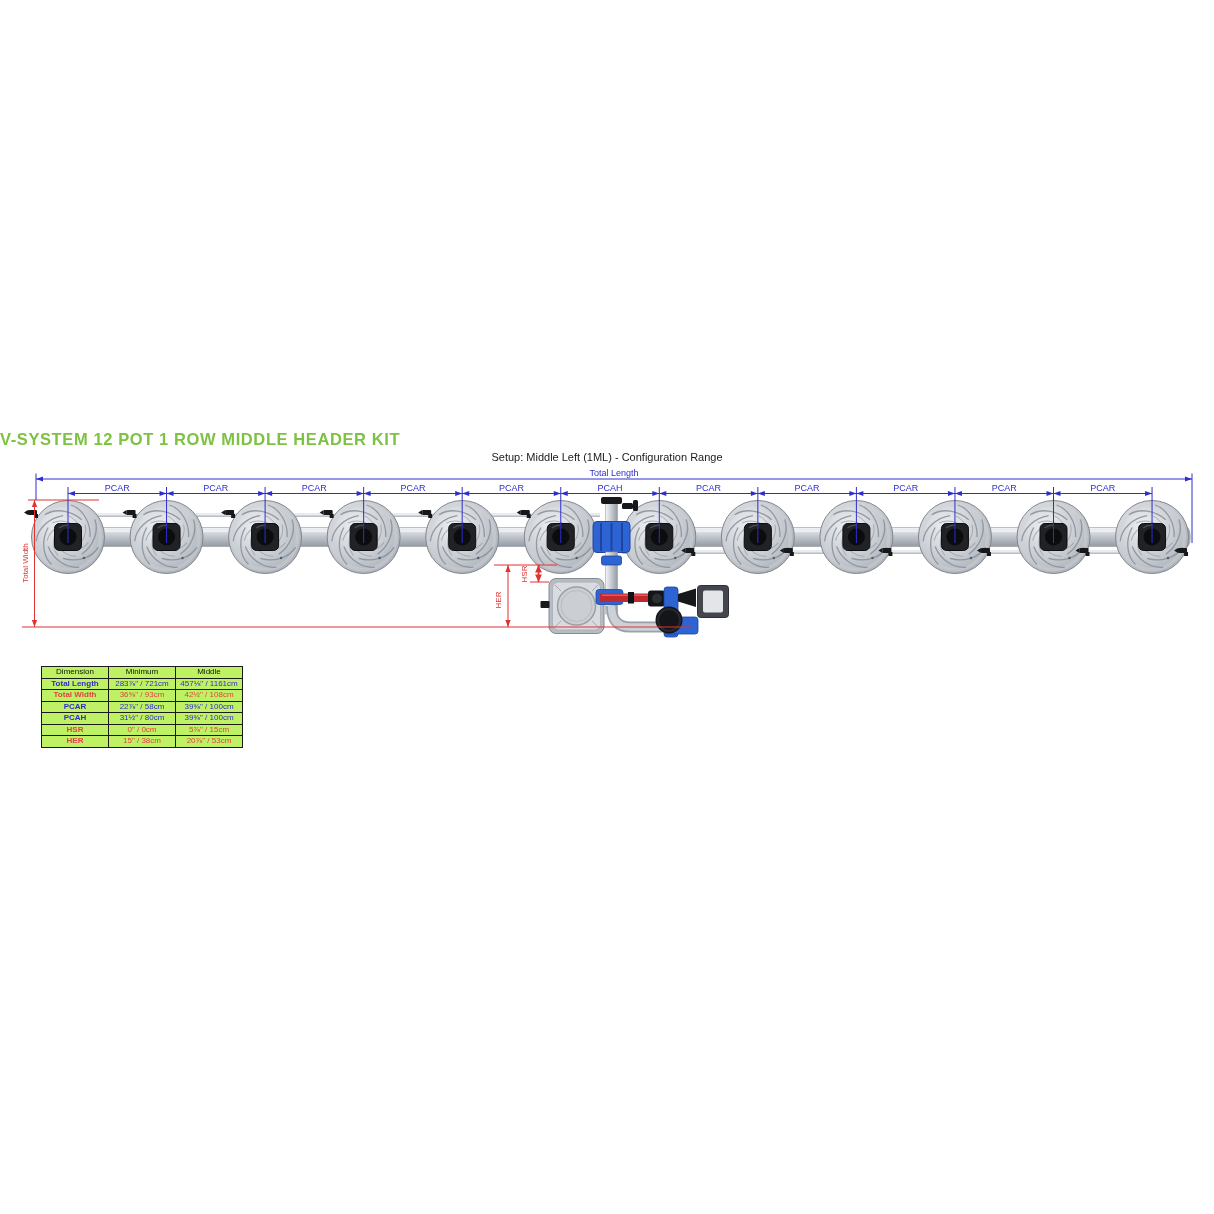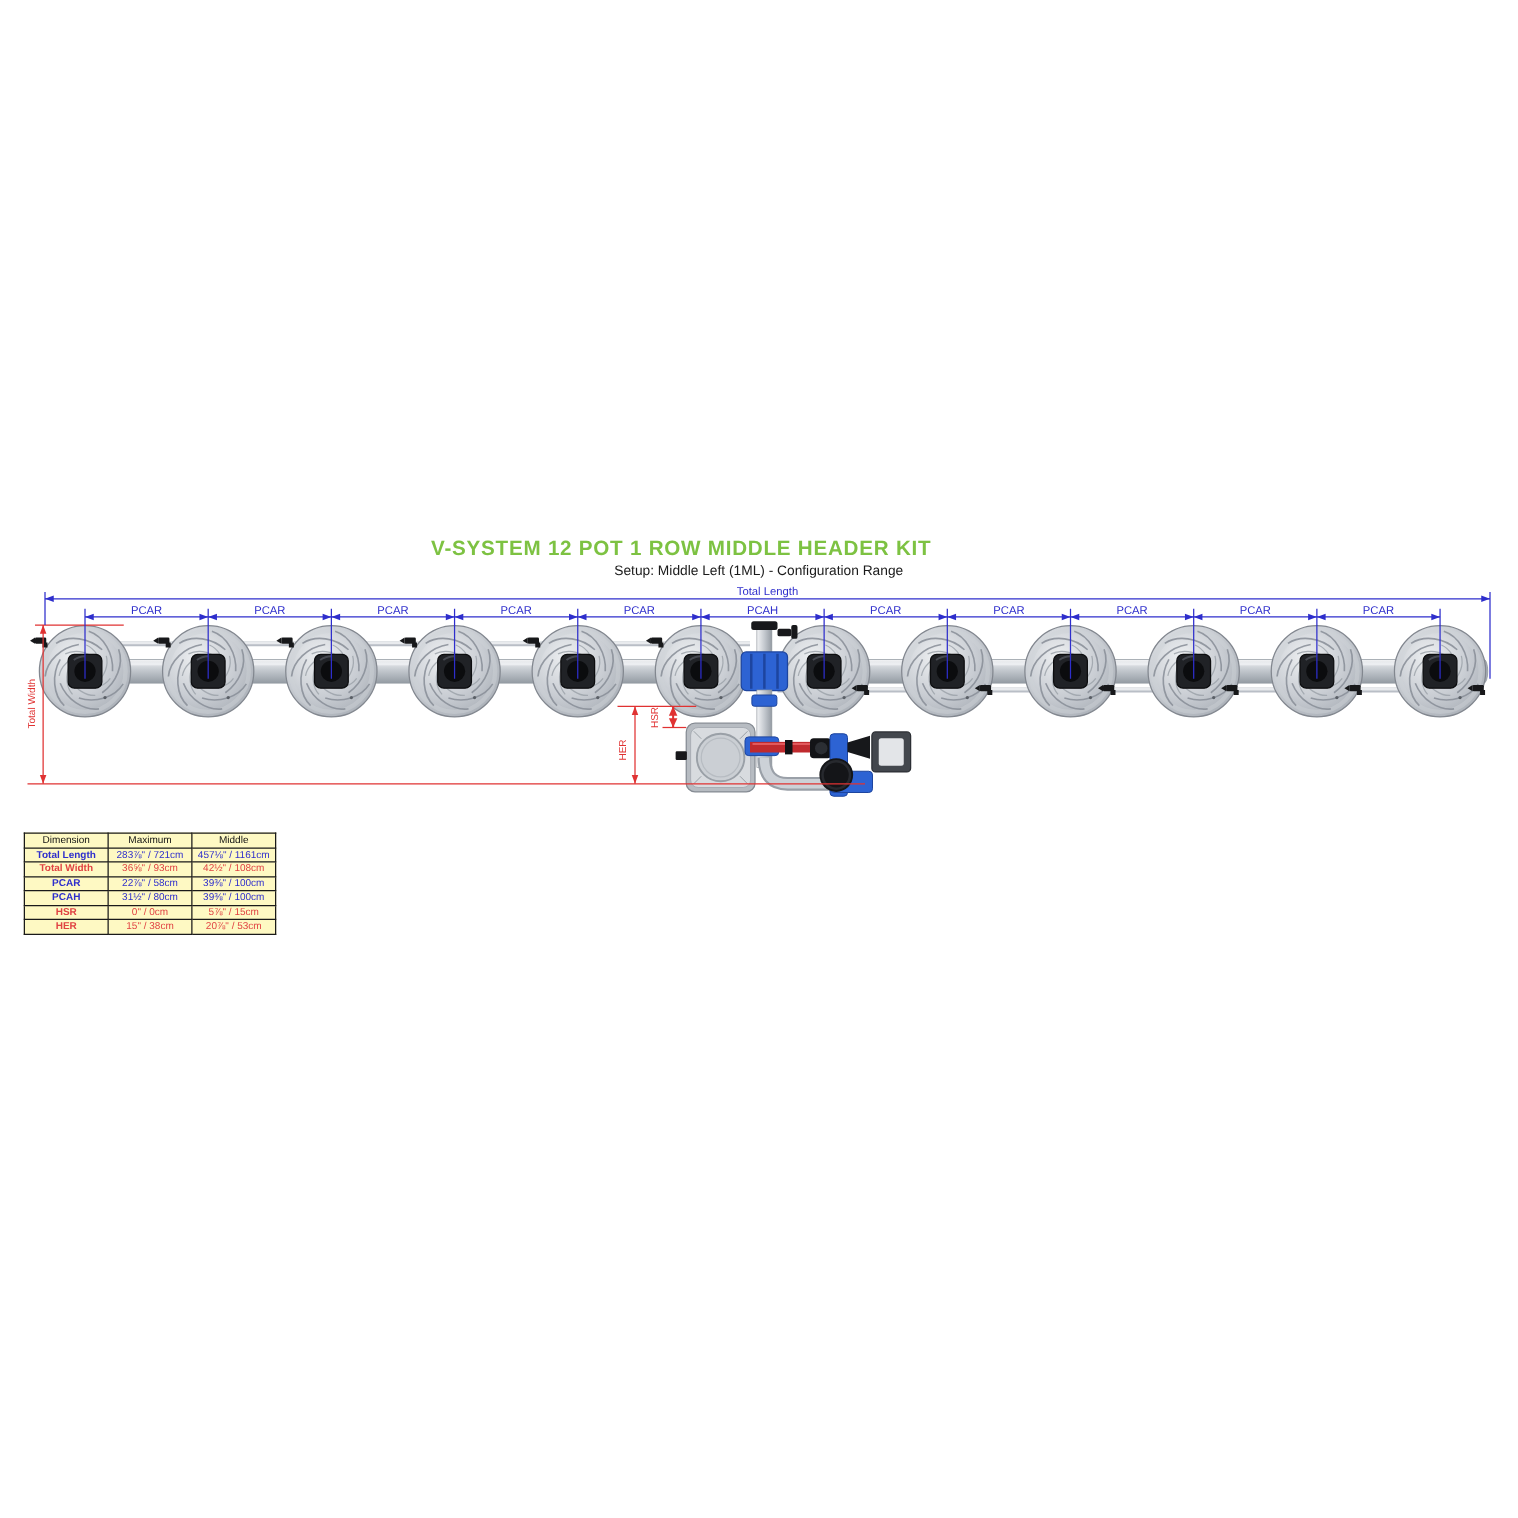--- a/index.html
+++ b/index.html
@@ -1,32 +1,32 @@
 <!DOCTYPE html>
 <html><head>
 <meta charset="utf-8">
 <style>
   html,body { margin:0; padding:0; background:#ffffff; }
   body {
     width:1214px; height:1214px; position:relative; overflow:hidden;
     font-family:"Liberation Sans", sans-serif;
   }
   .title {
-    position:absolute; top:430px; left:0; width:1090px; text-align:center;
+    position:absolute; top:430px; left:0; width:1090px; 
     font-size:16.5px; font-weight:bold; letter-spacing:0.6px; color:#7DC242;
     white-space:nowrap;
   }
   .subtitle {
     position:absolute; top:451px; left:0; width:1214px; text-align:center;
     font-size:11px; color:#1a1a1a;
   }
   #diagram { position:absolute; top:0; left:0; }
   #dim-table {
-    position:absolute; top:666px; left:19px; border-collapse:collapse;
-    font-size:8px; text-align:center; background:#fef9c3;
+    position:absolute; top:666px; left:41px; border-collapse:collapse;
+    font-size:8px; text-align:center; background:#bef264;
   }
   #dim-table th, #dim-table td {
     border:1px solid #1a1a1a; padding:1px 3px; line-height:8.5px; font-weight:normal;
   }
   #dim-table th { color:#111; min-width:60px; }
   #dim-table td { min-width:60px; }
   #dim-table td.lbl { font-weight:bold; }
   #dim-table tr.row-blue { color:#2E2ECC; }
   #dim-table tr.row-red  { color:#E04343; }
 </style>
@@ -680,21 +680,21 @@
       <polygon points="1053.5,493.5 1060.5,490.9 1060.5,496.1" fill="#2E2ECC"></polygon>
       <polygon points="1152.05,493.5 1145.05,490.9 1145.05,496.1" fill="#2E2ECC"></polygon>
       <text x="1102.775" y="491" text-anchor="middle">PCAR</text>
     </g>
   </svg>
 
 <table id="dim-table">
     <tbody>
       <tr>
         <th>Dimension</th>
-        <th>Maximum</th>
+        <th>Minimum</th>
         <th>Middle</th>
       </tr>
       <tr class="row-blue">
         <td class="lbl">Total Length</td>
         <td>283⅞" / 721cm</td>
         <td>457⅛" / 1161cm</td>
       </tr>
       <tr class="row-red">
         <td class="lbl">Total Width</td>
         <td>36⅝" / 93cm</td>

